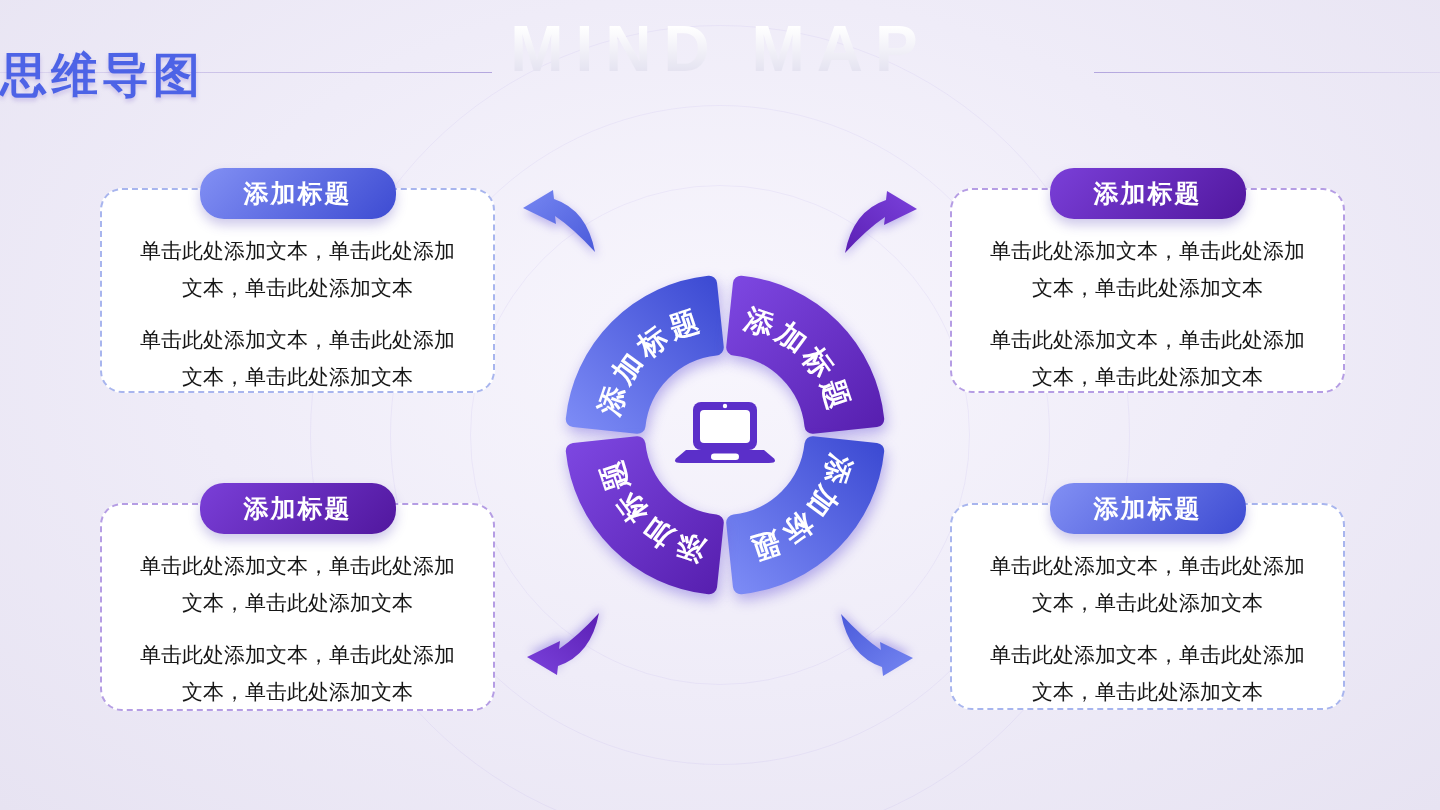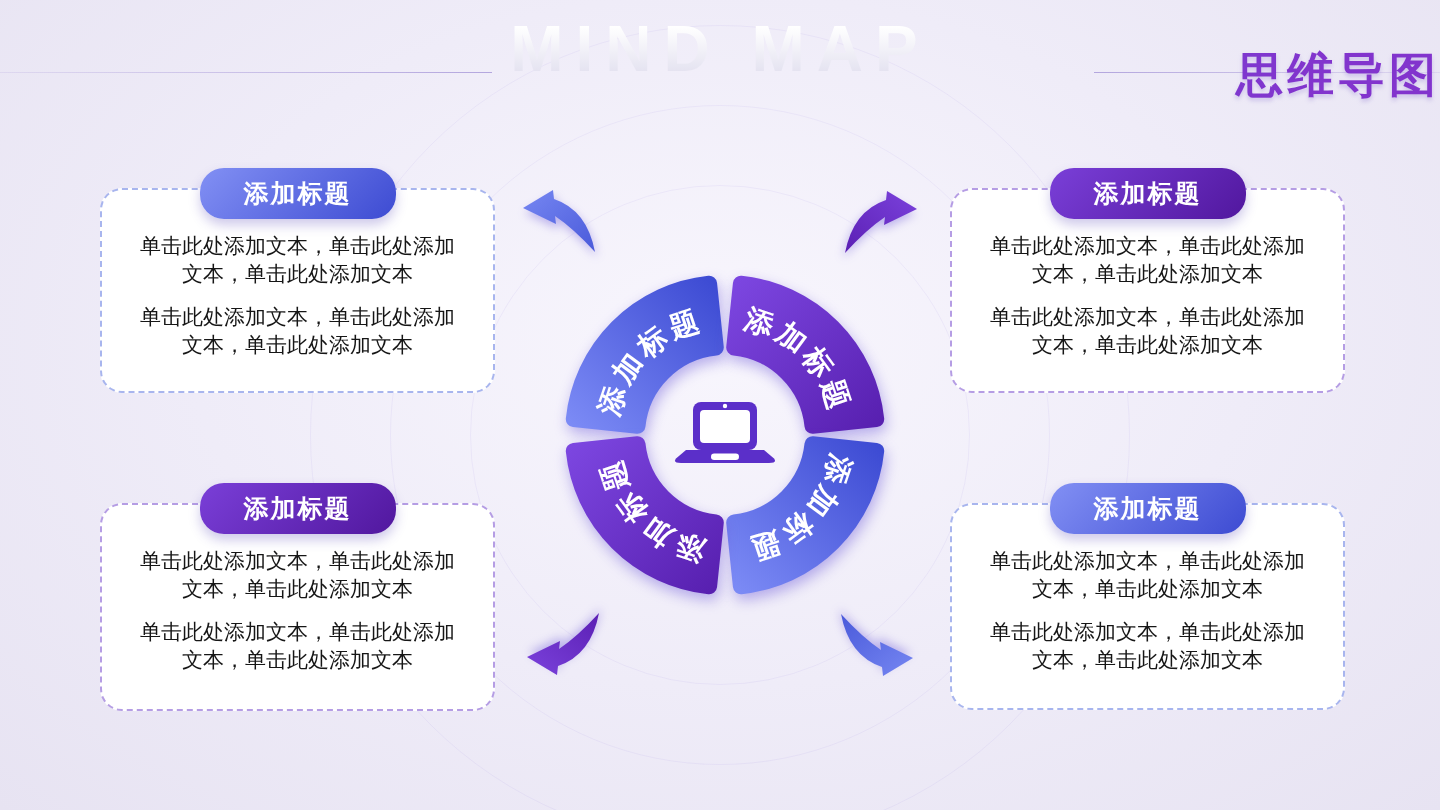--- a/index.html
+++ b/index.html
@@ -21,21 +21,21 @@
   .watermark {
     position:absolute; top:12px; left:0; width:100%; text-align:center;
     font-size:64px; font-weight:800; letter-spacing:12px;
     background:linear-gradient(180deg,#ffffff 20%,#dcdaec 100%);
     -webkit-background-clip:text; background-clip:text; color:transparent;
   }
   .title-line { position:absolute; top:72px; height:1px; background:linear-gradient(90deg, rgba(150,130,210,0.15), rgba(140,120,205,0.6)); }
   .title-line.left { left:0; width:492px; }
   .title-line.right { left:1094px; width:346px; background:linear-gradient(90deg, rgba(140,120,205,0.6), rgba(150,130,210,0.15)); }
   .page-title {
-    position:absolute; top:44px; left:0; width:100%; text-align:right;
+    position:absolute; top:44px; left:0; width:100%; text-align:left;
     font-size:47px; font-weight:800; letter-spacing:4px;
     background:linear-gradient(115deg,#4d63e6 15%,#6a4cd9 55%,#8234cd 90%);
     -webkit-background-clip:text; background-clip:text; color:transparent;
     filter:drop-shadow(0 3px 2px rgba(120,90,200,0.28));
   }
 
   
   .pbox {
     position:absolute; width:395px; background:#ffffff;
     border:2px dashed #a8b5ee; border-radius:22px;
@@ -47,21 +47,21 @@
   .pbox.bl { left:100px; top:503px; height:208px; }
   .pbox.br { left:950px; top:503px; height:207px; }
   .pill {
     position:absolute; top:-22px; left:50%; transform:translateX(-50%);
     min-width:195px; padding:9px 44px; border-radius:24px;
     color:#fff; font-size:25px; font-weight:700; letter-spacing:2px; white-space:nowrap;
     box-shadow:0 6px 12px rgba(80,60,180,0.28);
   }
   .pill.blue { background:linear-gradient(135deg,#8290f4 0%,#3d4bd2 100%); }
   .pill.purple { background:linear-gradient(135deg,#7a3fd8 0%,#51179e 100%); }
-  .pbox p { font-size:21px; line-height:28px; color:#161616; margin:0 0 15px 0; }
+  .pbox p { font-size:21px; line-height:37px; color:#161616; margin:0 0 15px 0; }
 
   
   .center-svg { position:absolute; left:500px; top:190px; width:480px; height:500px; }
   .seg { filter:drop-shadow(2px 6px 7px rgba(105,85,215,0.45)); }
   .arrow { filter:drop-shadow(2px 5px 5px rgba(105,85,215,0.40)); }
   .arc-label { font-size:29px; font-weight:700; letter-spacing:7px; fill:#ffffff; }
 </style>
 </head>
 <body>
 

